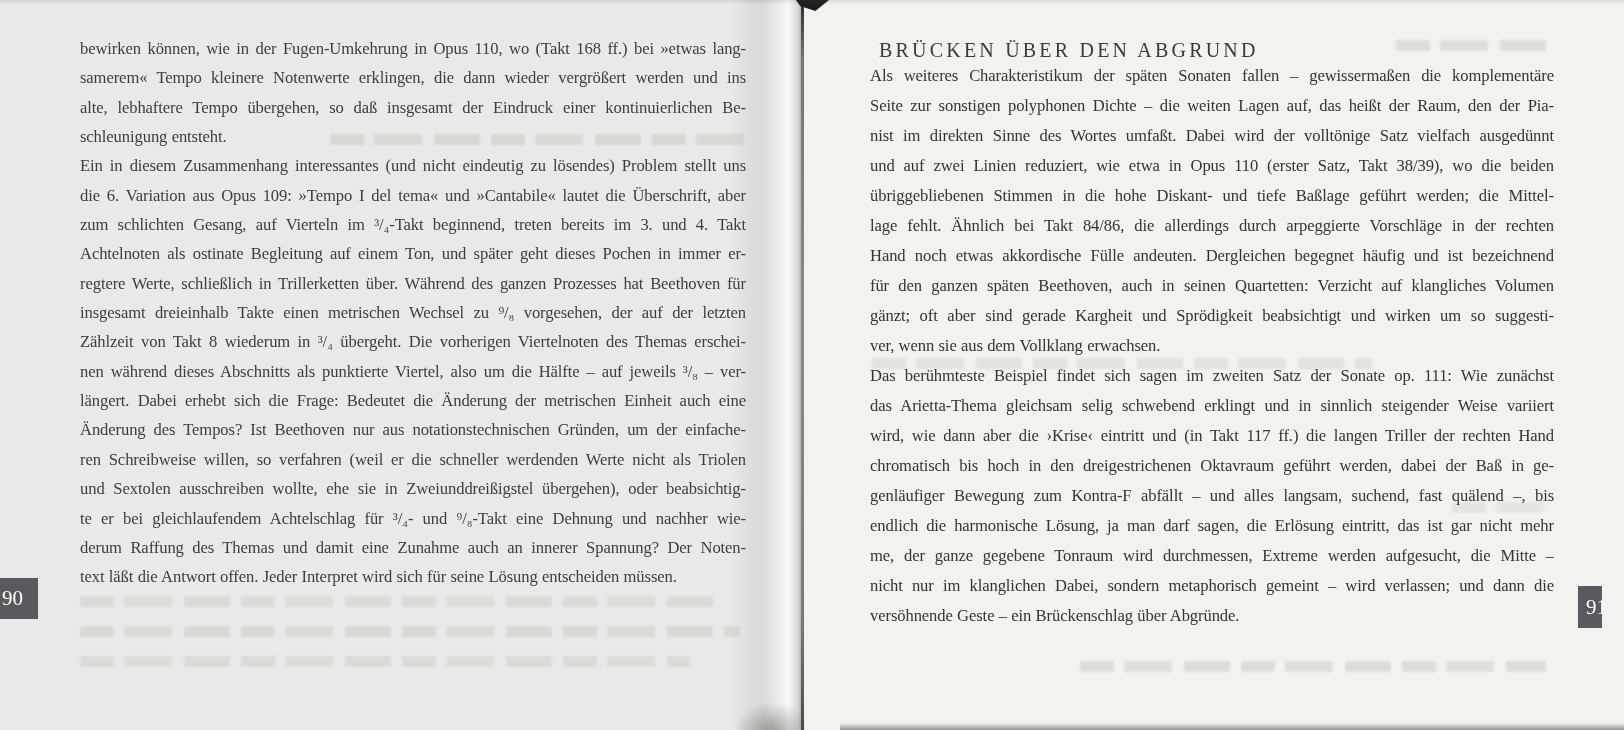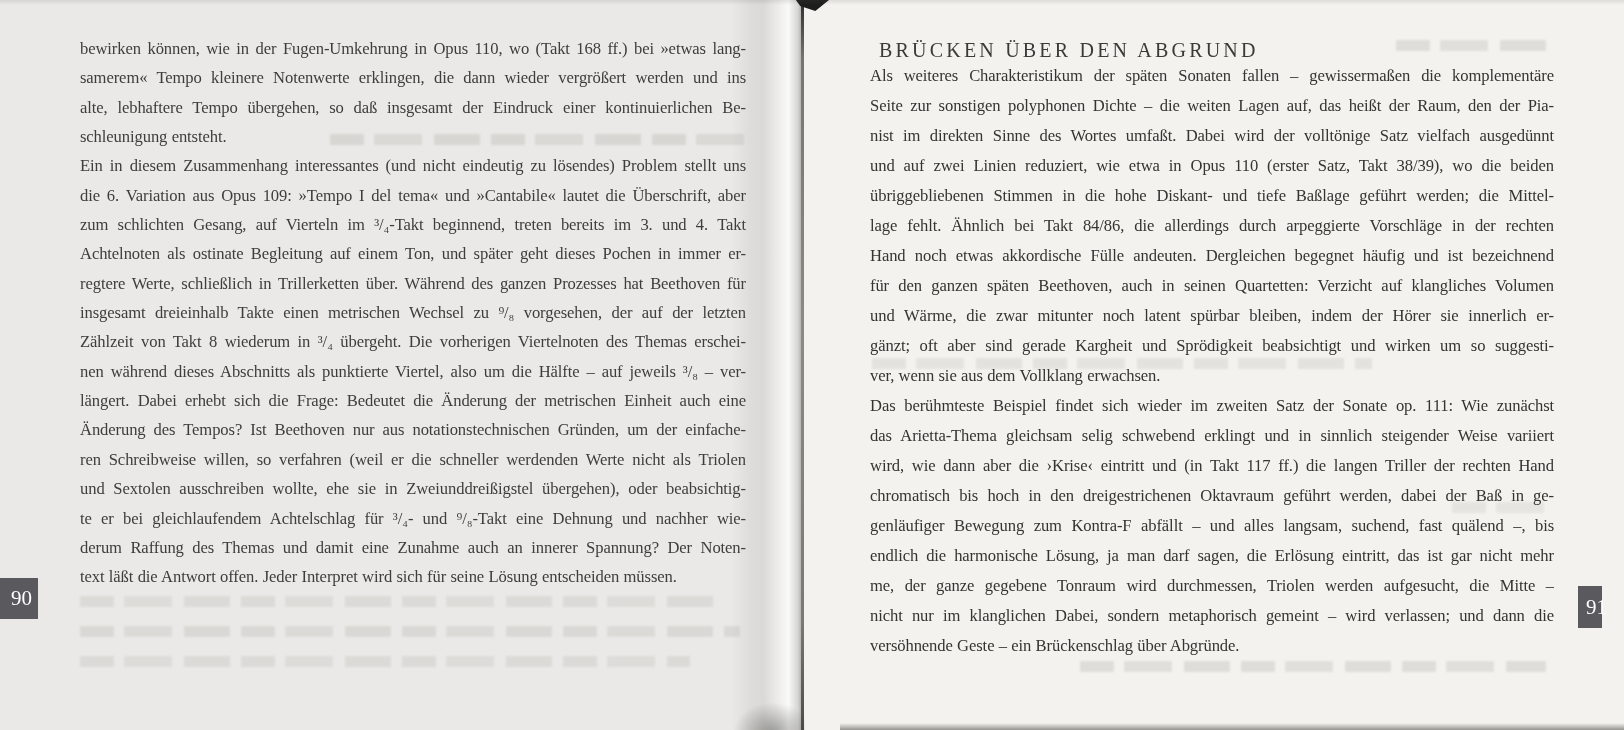--- a/index.html
+++ b/index.html
@@ -66,21 +66,21 @@
   .heading{
     position:absolute;left:870px;top:30px;z-index:2;margin:9px;
     font-size:20px;font-weight:normal;letter-spacing:3.2px;color:#3b3a37;
   }
   
   .badge{
     position:absolute;z-index:7;display:flex;align-items:center;
     background:var(--badge_bg,#5a5a5e);color:var(--badge_text,#fff);
     font-size:21px;
   }
-  .badge-left{left:0;top:578px;width:38px;height:41px;justify-content:flex-end;padding-right:6px;box-sizing:border-box;}
+  .badge-left{left:0;top:578px;width:38px;height:41px;justify-content:flex-end;padding-right:15px;box-sizing:border-box;}
   .badge-right{left:1578px;top:586px;width:24px;height:42px;justify-content:flex-start;padding-left:8px;box-sizing:border-box;}
   
   .bleed{
     position:absolute;z-index:1;height:11px;opacity:0.5;filter:blur(1px);
     background:repeating-linear-gradient(90deg,
       #c6c5c0 0px,#c6c5c0 34px,rgba(0,0,0,0) 34px,rgba(0,0,0,0) 44px,
       #cbcac5 44px,#cbcac5 92px,rgba(0,0,0,0) 92px,rgba(0,0,0,0) 104px,
       #c6c5c0 104px,#c6c5c0 150px,rgba(0,0,0,0) 150px,rgba(0,0,0,0) 161px);
   }
 </style>
@@ -127,30 +127,29 @@
   <h1 class="heading">BRÜCKEN ÜBER DEN ABGRUND</h1>
   <div class="textblock tb-right">
       <div class="line">Als weiteres Charakteristikum der späten Sonaten fallen – gewissermaßen die komplementäre</div>
       <div class="line">Seite zur sonstigen polyphonen Dichte – die weiten Lagen auf, das heißt der Raum, den der Pia-</div>
       <div class="line">nist im direkten Sinne des Wortes umfaßt. Dabei wird der volltönige Satz vielfach ausgedünnt</div>
       <div class="line">und auf zwei Linien reduziert, wie etwa in Opus 110 (erster Satz, Takt 38/39), wo die beiden</div>
       <div class="line">übriggebliebenen Stimmen in die hohe Diskant- und tiefe Baßlage geführt werden; die Mittel-</div>
       <div class="line">lage fehlt. Ähnlich bei Takt 84/86, die allerdings durch arpeggierte Vorschläge in der rechten</div>
       <div class="line">Hand noch etwas akkordische Fülle andeuten. Dergleichen begegnet häufig und ist bezeichnend</div>
       <div class="line">für den ganzen späten Beethoven, auch in seinen Quartetten: Verzicht auf klangliches Volumen</div>
-      <div class="line">und Wärme, die zwar mitunter noch latent spürbar bleiben, indem der Hörer sie innerlich er-</div>
       <div class="line">gänzt; oft aber sind gerade Kargheit und Sprödigkeit beabsichtigt und wirken um so suggesti-</div>
       <div class="line para-end">ver, wenn sie aus dem Vollklang erwachsen.</div>
-      <div class="line">Das berühmteste Beispiel findet sich wieder im zweiten Satz der Sonate op. 111: Wie zunächst</div>
+      <div class="line">Das berühmteste Beispiel findet sich sagen im zweiten Satz der Sonate op. 111: Wie zunächst</div>
       <div class="line">das Arietta-Thema gleichsam selig schwebend erklingt und in sinnlich steigender Weise variiert</div>
       <div class="line">wird, wie dann aber die ›Krise‹ eintritt und (in Takt 117 ff.) die langen Triller der rechten Hand</div>
       <div class="line">chromatisch bis hoch in den dreigestrichenen Oktavraum geführt werden, dabei der Baß in ge-</div>
       <div class="line">genläufiger Bewegung zum Kontra-F abfällt – und alles langsam, suchend, fast quälend –, bis</div>
       <div class="line">endlich die harmonische Lösung, ja man darf sagen, die Erlösung eintritt, das ist gar nicht mehr</div>
-      <div class="line">me, der ganze gegebene Tonraum wird durchmessen, Triolen werden aufgesucht, die Mitte –</div>
+      <div class="line">me, der ganze gegebene Tonraum wird durchmessen, Extreme werden aufgesucht, die Mitte –</div>
       <div class="line">nicht nur im klanglichen Dabei, sondern metaphorisch gemeint – wird verlassen; und dann die</div>
       <div class="line para-end">versöhnende Geste – ein Brückenschlag über Abgründe.</div>
     </div>
 
   <div class="gutter-shade"></div>
   <div class="gutter-line"></div>
   <div class="gutter-top-wedge"></div>
   <div class="gutter-bottom-smudge"></div>
   <div class="top-edge"></div>
   <div class="bottom-edge-right"></div>

